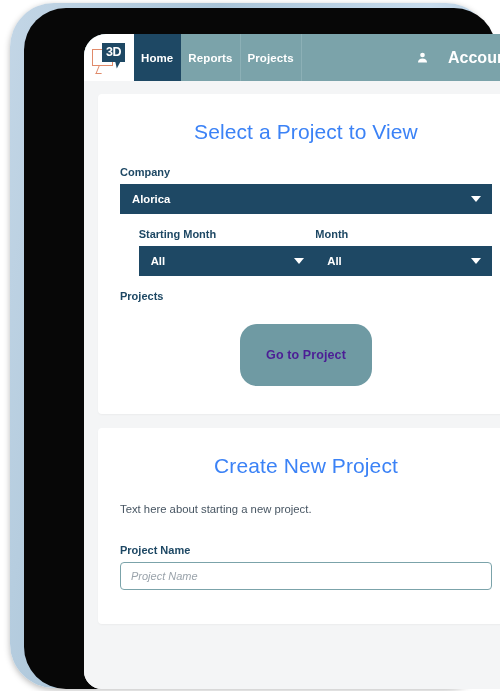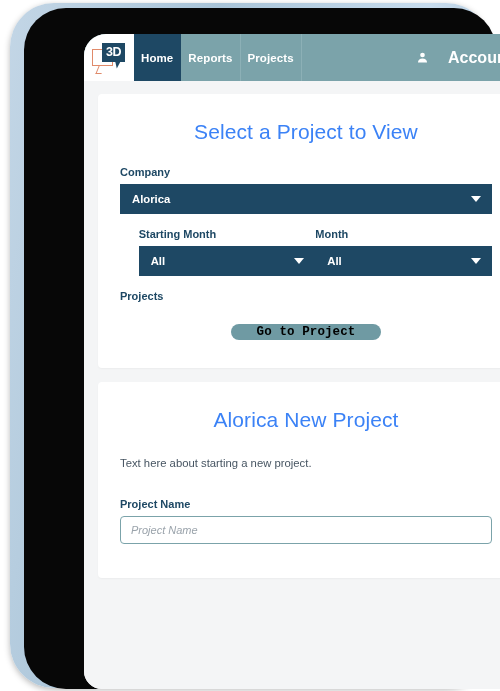--- a/index.html
+++ b/index.html
@@ -284,27 +284,27 @@
   }
   .row-two .col { width: 47.5%; }
 
   .btn-row {
     display: flex;
     justify-content: center;
     margin-top: 22px;
   }
   .btn-primary {
     background: #6f9aa3;
-    color: #000000;
+    color: #4c1d95;
     border: none;
     border-radius: 17px;
-    padding: 1px 26px;
+    padding: 24px 26px;
     font-size: 12.5px;
     font-weight: 700;
-    font-family: Liberation Mono, monospace;
+    font-family: Liberation Sans, sans-serif;
     cursor: pointer;
     letter-spacing: 0.1px;
   }
 
   .text-input {
     width: 100%;
     height: 28px;
     border: 1px solid #7ba3aa;
     border-radius: 4px;
     background: #ffffff;
@@ -402,21 +402,21 @@
               <div class="field-block">
                 <label class="field-label">Projects</label>
               </div>
 
               <div class="btn-row">
                 <button class="btn-primary">Go to Project</button>
               </div>
             </div>
 
             <div class="card second">
-              <div class="card-title">Alorica New Project</div>
+              <div class="card-title">Create New Project</div>
 
               <p class="card-para small">Text here about starting a new project.</p>
 
               <div class="field-block">
                 <label class="field-label">Project Name</label>
                 <input class="text-input" type="text" placeholder="Project Name" style="">
               </div>
 
             </div>
 

